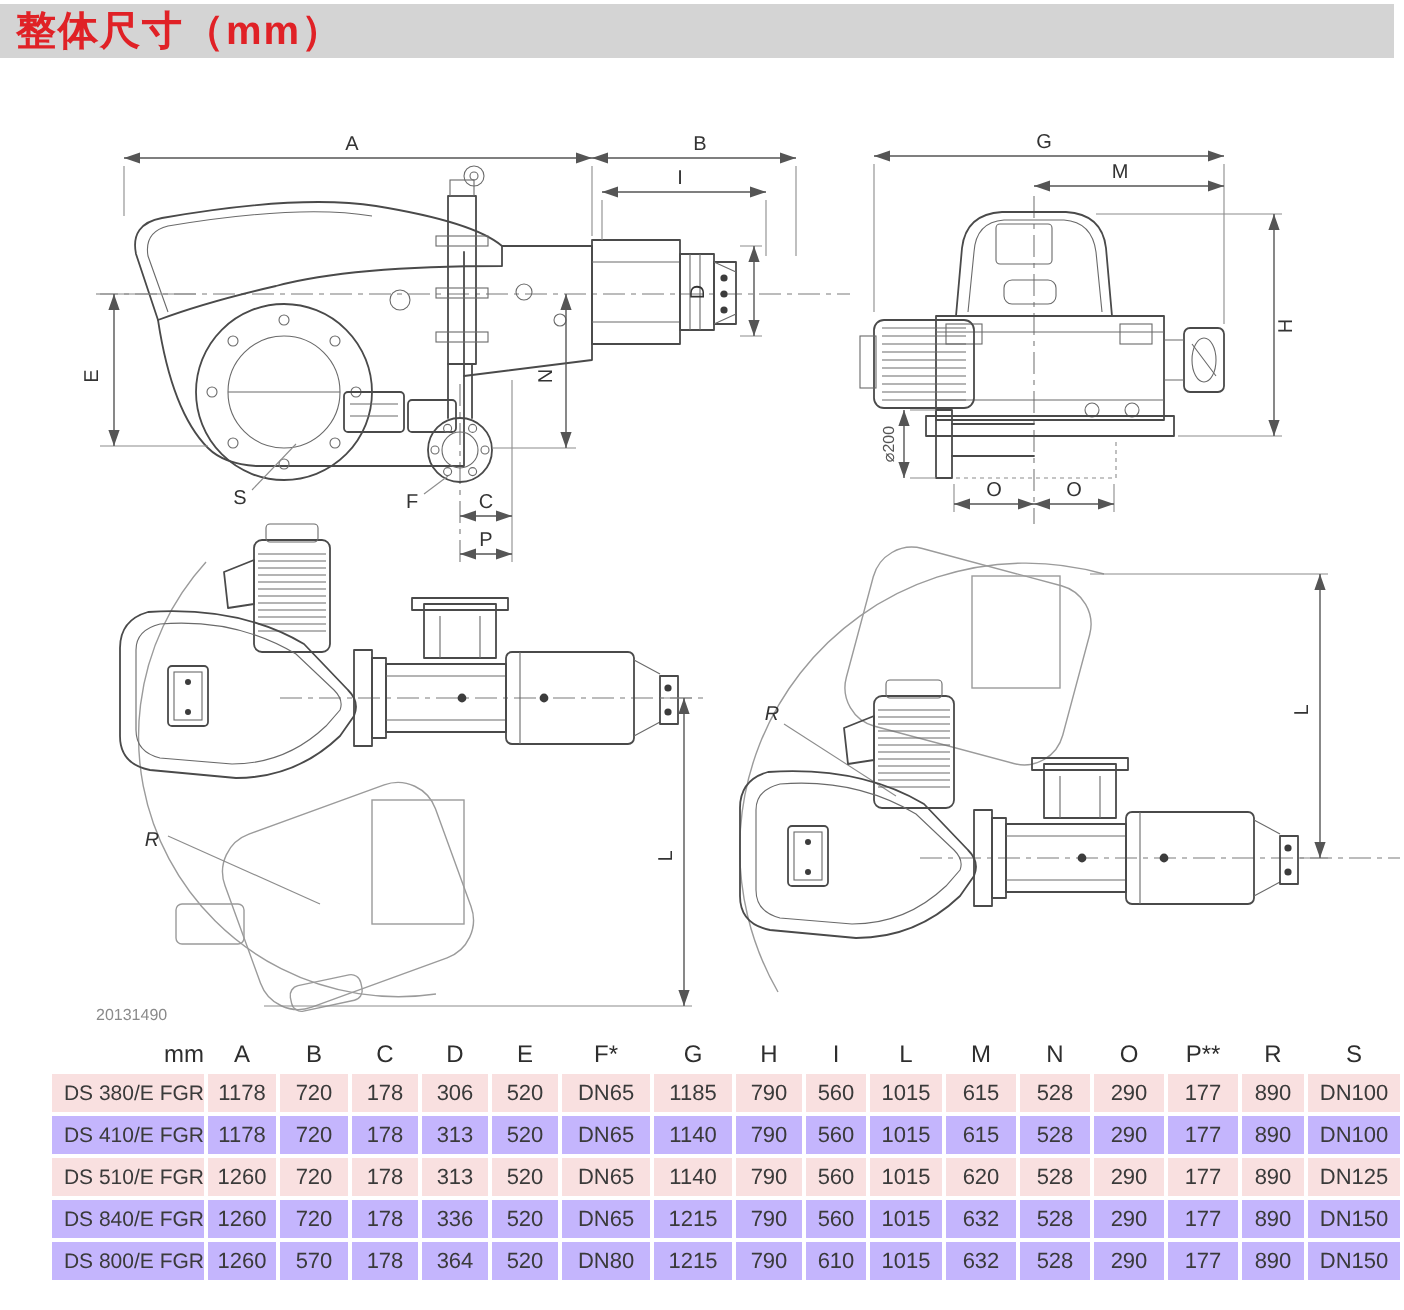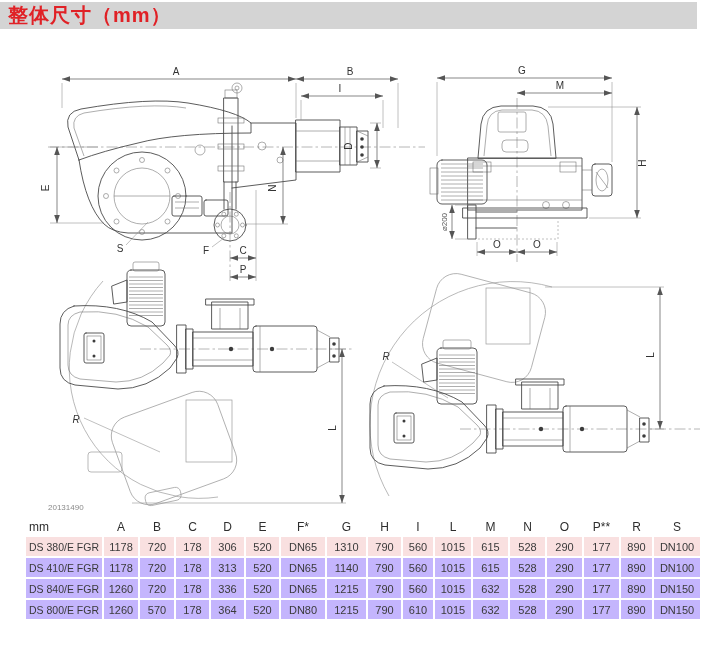--- a/index.html
+++ b/index.html
@@ -19,21 +19,21 @@
   .lbl{font-size:10px;fill:#333;}
   .lbl-i{font-size:10px;fill:#333;font-style:italic;}
   .lbl-sm{font-size:8px;fill:#555;}
   .pn{font-size:8px;fill:#8a8a8a;}
   
   table.dims{position:absolute;left:24px;top:517px;width:668px;border-collapse:separate;
              border-spacing:2px;table-layout:fixed;}
   table.dims td{height:19px;padding:0;text-align:center;font-size:11px;color:#3a3a3a;
                 overflow:hidden;white-space:nowrap;}
   table.dims tr.hdr td{background:transparent;font-size:12px;color:#2e2e2e;height:16px;}
-  table.dims td.model{text-align:left;padding-left:3px;font-size:10.5px;}
+  table.dims td.model{text-align:right;padding-left:3px;font-size:10.5px;}
   table.dims tr.hdr td.model{font-size:12px;}
   tr.light td{background:#f9e0e0;}
   tr.dark td{background:#c4b5fd;}
 </style>
 </head>
 <body>
 
 <div class="page">
 
   <div class="titlebar">
@@ -304,21 +304,21 @@
       <td>S</td>
     </tr>
     <tr class="light">
       <td class="model">DS 380/E FGR</td>
       <td>1178</td>
       <td>720</td>
       <td>178</td>
       <td>306</td>
       <td>520</td>
       <td>DN65</td>
-      <td>1310</td>
+      <td>1185</td>
       <td>790</td>
       <td>560</td>
       <td>1015</td>
       <td>615</td>
       <td>528</td>
       <td>290</td>
       <td>177</td>
       <td>890</td>
       <td>DN100</td>
     </tr>
@@ -334,20 +334,39 @@
       <td>790</td>
       <td>560</td>
       <td>1015</td>
       <td>615</td>
       <td>528</td>
       <td>290</td>
       <td>177</td>
       <td>890</td>
       <td>DN100</td>
     </tr>
+    <tr class="light">
+      <td class="model">DS 510/E FGR</td>
+      <td>1260</td>
+      <td>720</td>
+      <td>178</td>
+      <td>313</td>
+      <td>520</td>
+      <td>DN65</td>
+      <td>1140</td>
+      <td>790</td>
+      <td>560</td>
+      <td>1015</td>
+      <td>620</td>
+      <td>528</td>
+      <td>290</td>
+      <td>177</td>
+      <td>890</td>
+      <td>DN125</td>
+    </tr>
     <tr class="dark">
       <td class="model">DS 840/E FGR</td>
       <td>1260</td>
       <td>720</td>
       <td>178</td>
       <td>336</td>
       <td>520</td>
       <td>DN65</td>
       <td>1215</td>
       <td>790</td>

